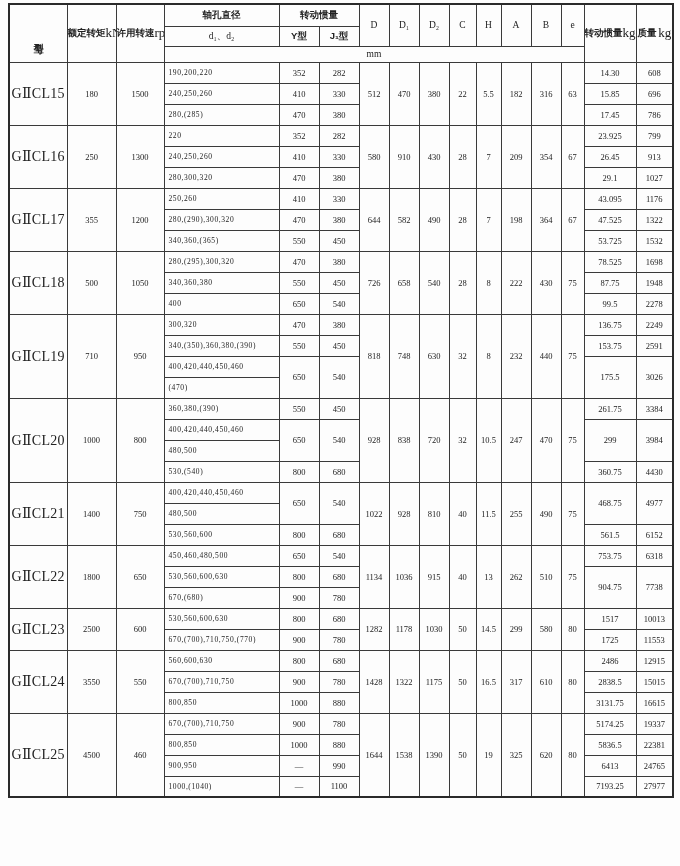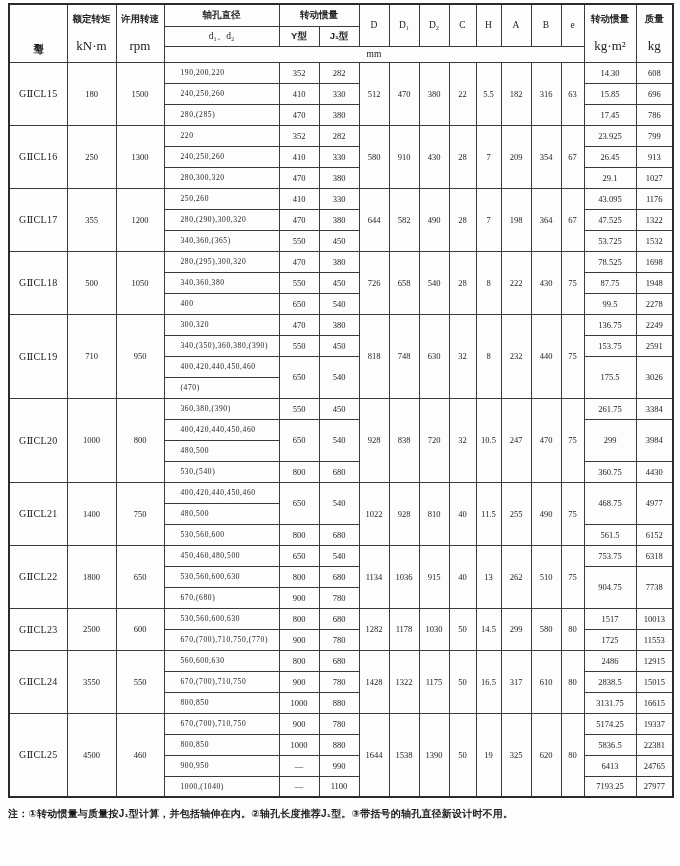--- a/index.html
+++ b/index.html
@@ -53,21 +53,21 @@
   .vert{
     font-size:10px;
     letter-spacing:1px;
   }
   .vert span{
     writing-mode:vertical-lr;
     text-orientation:upright;
   }
   .twoline{
     display:flex;
-    flex-direction:column;
+    flex-direction:row;
     justify-content:space-around;
     align-items:center;
     height:52px;
     text-align:right;
   }
   .unit{
     font-weight:normal;
     font-family:"Liberation Serif","DejaVu Serif",serif;
     font-size:13px;
   }
@@ -76,26 +76,26 @@
     font-size:9.5px;
     font-weight:normal;
   }
   tbody tr{height:21px;}
   tbody td{
     font-family:"Liberation Serif","DejaVu Serif",serif;
     font-size:8.5px;
     color:#222;
   }
   td.model{
-    font-size:10px;
+    font-size:14px;
     letter-spacing:0.3px;
   }
   td.bore{
     text-align:left;
-    padding-left:16px;
+    padding-left:4px;
     font-size:7.5px;
     letter-spacing:0.6px;
   }
   .note{
     margin:9px 0 0 8px;
     font-size:10px;
     font-weight:bold;
     letter-spacing:0.2px;
     white-space:nowrap;
   }
@@ -521,15 +521,14 @@
         <tr>
           <td class="bore">1000,(1040)</td>
           <td class="num">—</td>
           <td class="num">1100</td>
           <td class="num">7193.25</td>
           <td class="num">27977</td>
         </tr>
       </tbody>
   </table>
 
-  <div class="note">注：①转动惯量与质量按J₁型计算，并包括轴伸在内。②轴孔长度推荐J₁型。③带括号的轴孔直径新设计时不用。</div>
 
 </div>
 
 </body></html>

